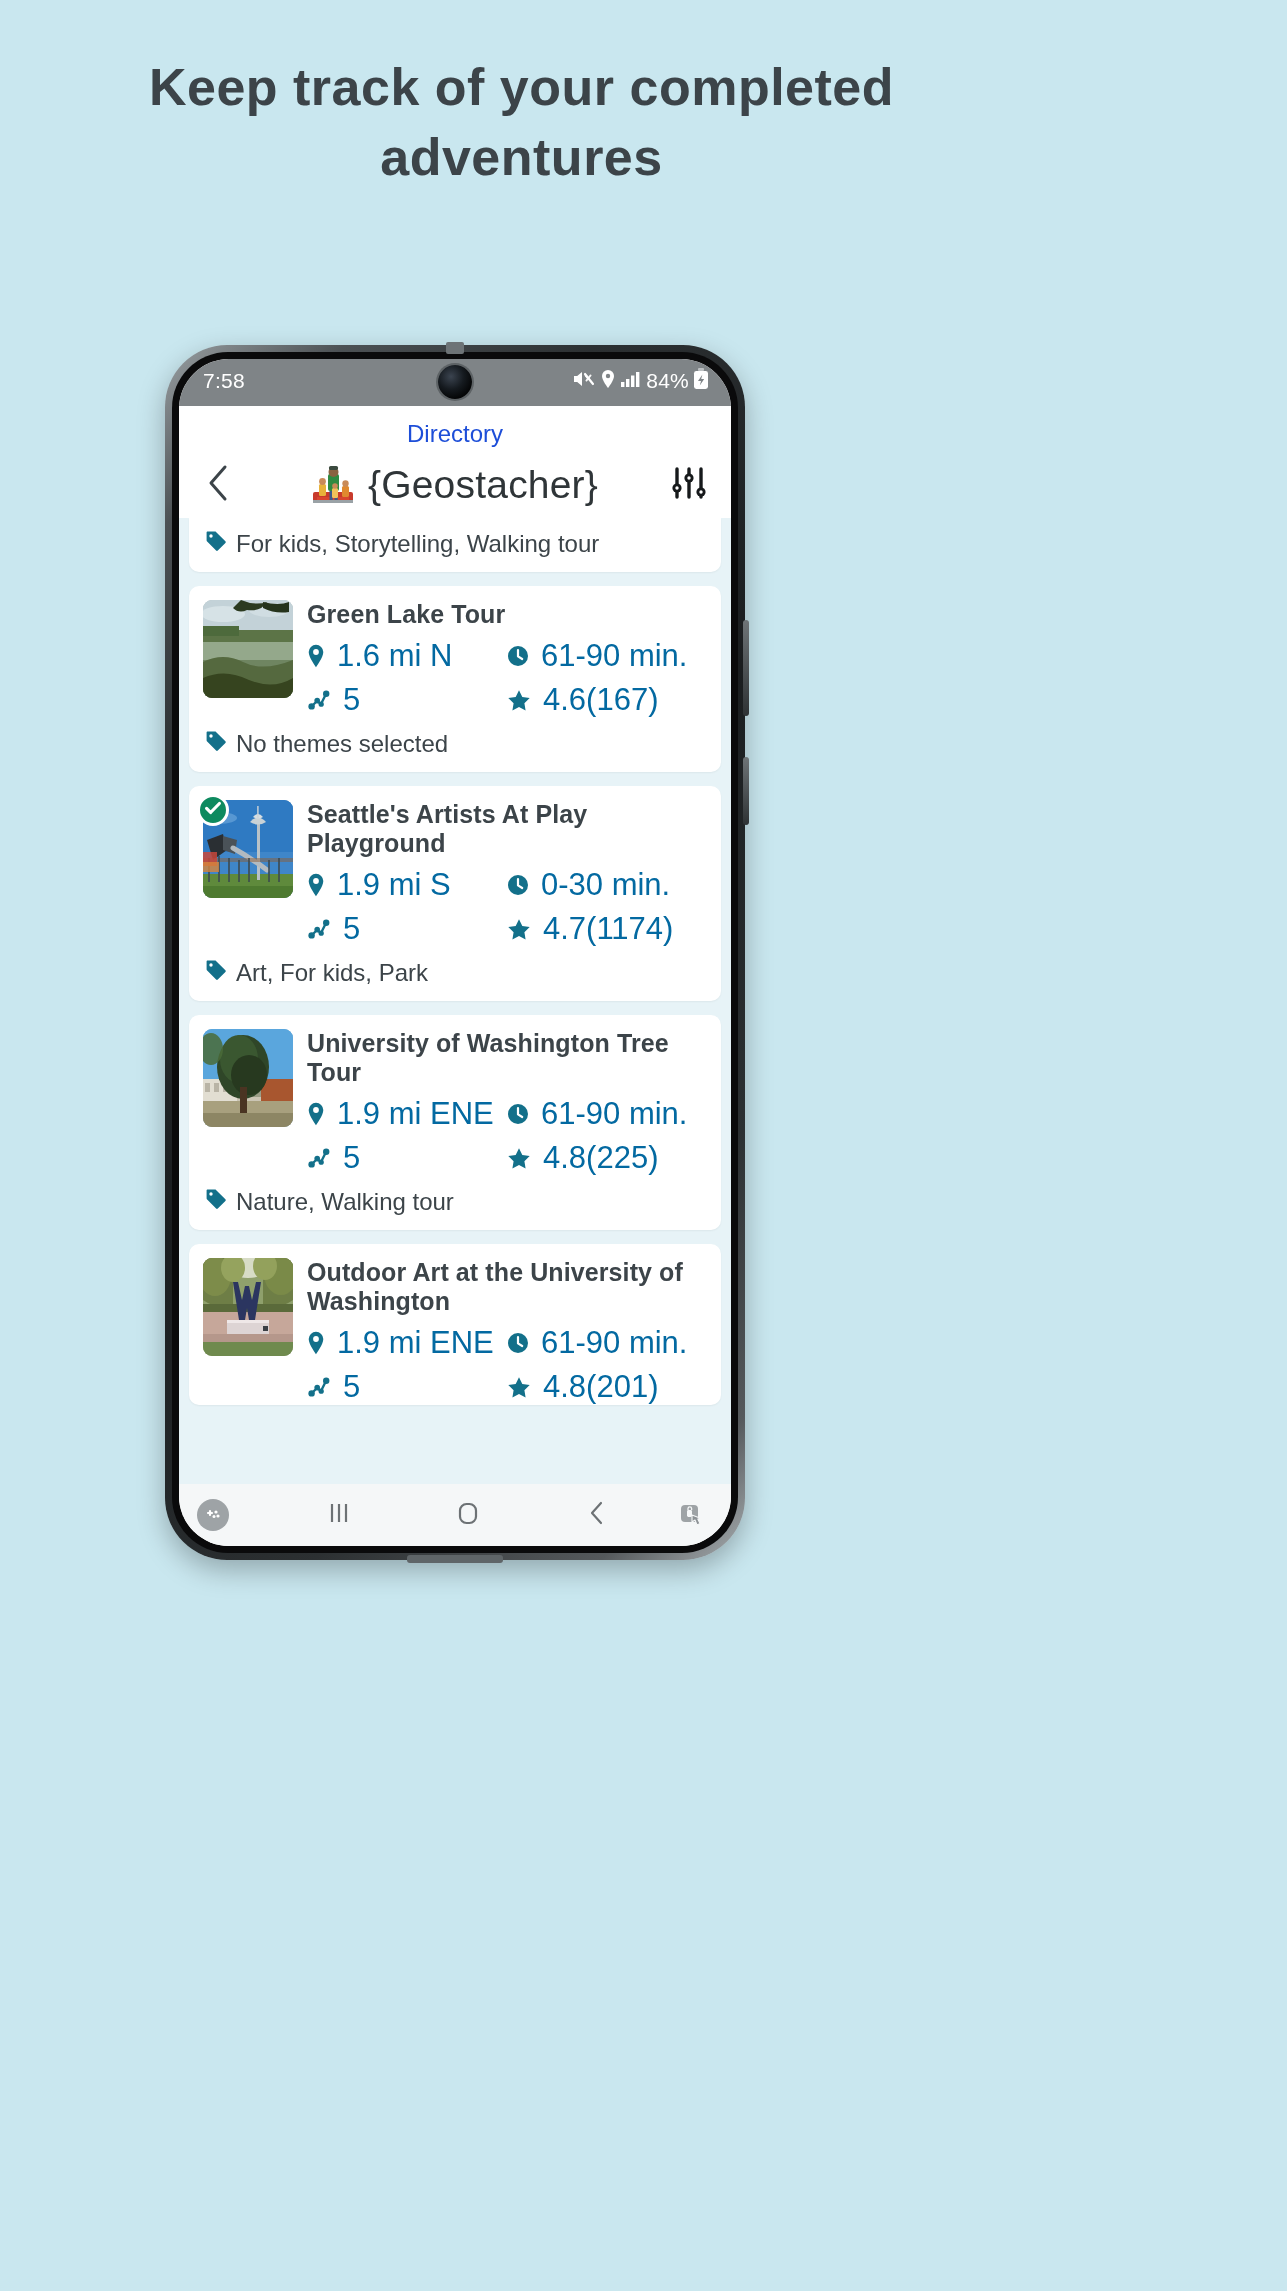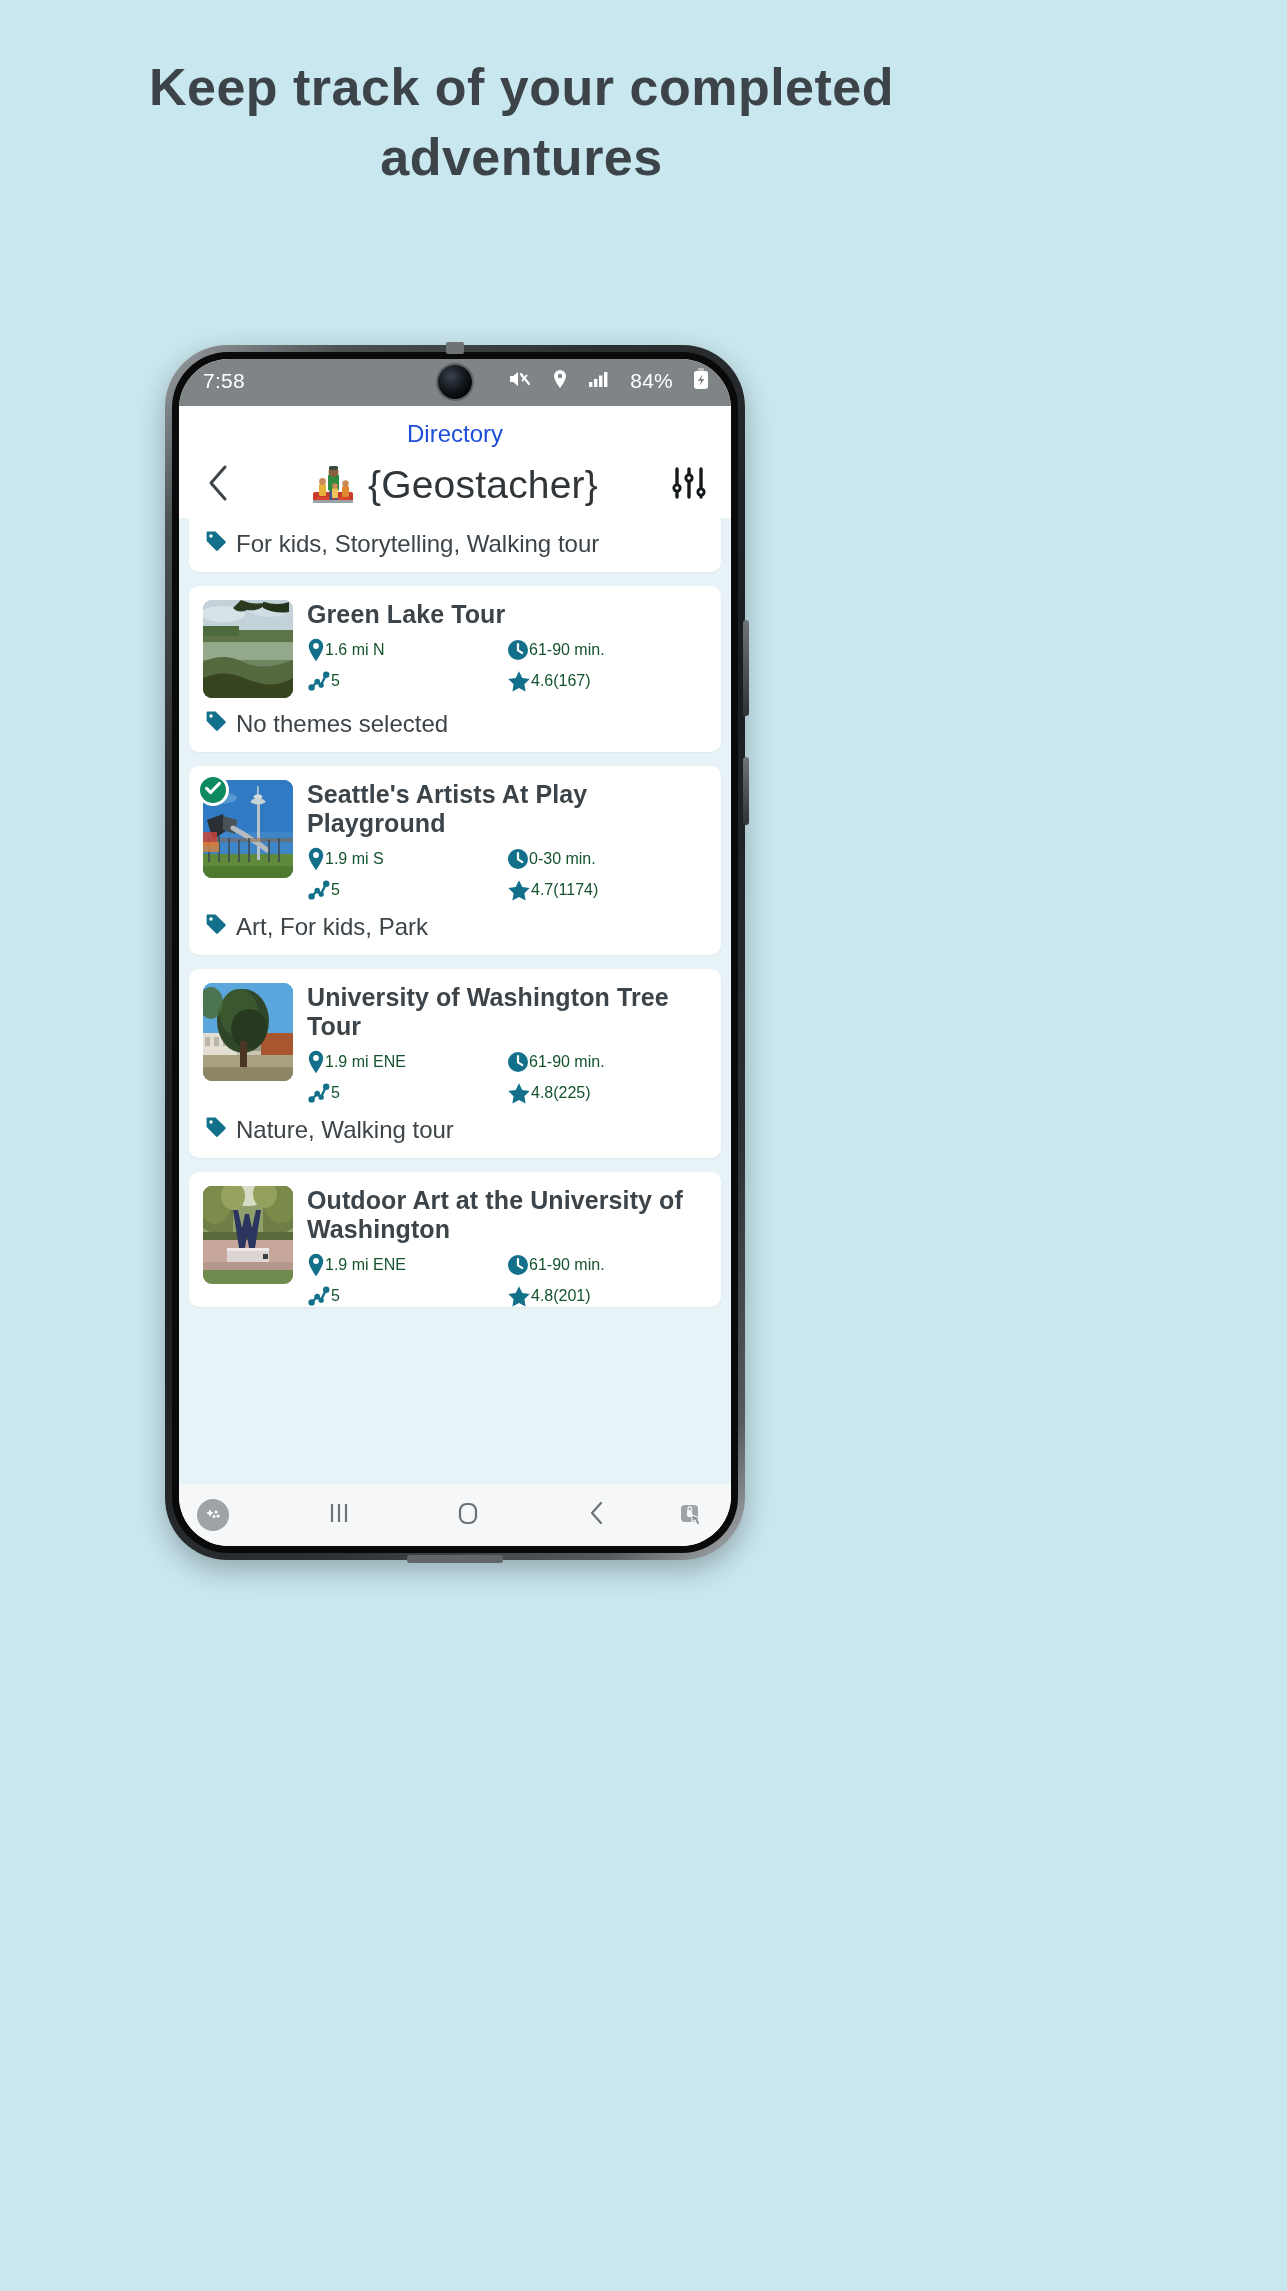--- a/index.html
+++ b/index.html
@@ -48,21 +48,21 @@
   .side-btn.b2 { top: 412px; height: 68px; }
   .bottom-nub { position: absolute; left: 50%; margin-left: -48px; bottom: -3px; width: 96px; height: 8px; background: #5f6568; border-radius: 3px; z-index: 40;}
 
   
   .statusbar {
     position: relative; height: 47px; background: #7f8487;
     display: flex; align-items: center; justify-content: space-between;
     padding: 0 22px 4px 24px; color: #fff; flex: 0 0 auto;
   }
   .sb-time { font-size: 21px; font-weight: 400; letter-spacing: .3px; }
-  .sb-right { display: flex; align-items: center; gap: 20px; }
+  .sb-right { display: flex; align-items: center; gap: 4px; }
   .sb-batt { font-size: 21px; letter-spacing: .2px; }
   .camera {
     position: absolute; left: 50%; margin-left: -17px; top: 6px;
     width: 34px; height: 34px; border-radius: 50%;
     background: radial-gradient(circle at 38% 34%, #3b4450 0%, #151a1f 42%, #050607 72%, #0c0d0f 100%);
     box-shadow: 0 0 0 2px #5d6265;
   }
 
   
   .appbar { background:#fff; flex: 0 0 auto; }
@@ -101,21 +101,21 @@
     width: 32px; height: 32px; border-radius: 50%;
     background: #0e8a5f; border: 3px solid #fff;
     display: flex; align-items: center; justify-content: center;
   }
   .card-main { flex: 1 1 auto; min-width: 0; }
   .card-title {
     font-size: 25px; font-weight: 700; color: #3c4449;
     line-height: 29px; margin-bottom: 9px; letter-spacing: .1px;
   }
   .meta-grid { display: grid; grid-template-columns: 1fr 1fr; row-gap: 8px; }
-  .meta { display: flex; align-items: center; gap: 0; font-size: 16px; color: #14532d; }
+  .meta { display: flex; align-items: center; gap: 12px; font-size: 31px; color: #0369a1; }
   .meta .ic { flex: 0 0 auto; display: flex; align-items: center; }
   .themes {
     display: flex; align-items: center; gap: 9px;
     padding: 12px 14px 14px 16px; font-size: 24px; color: #3c4449;
   }
 
   
   .navbar {
     flex: 0 0 auto; height: 62px; background: #f5f7f8;
     display: flex; align-items: center; position: relative;

